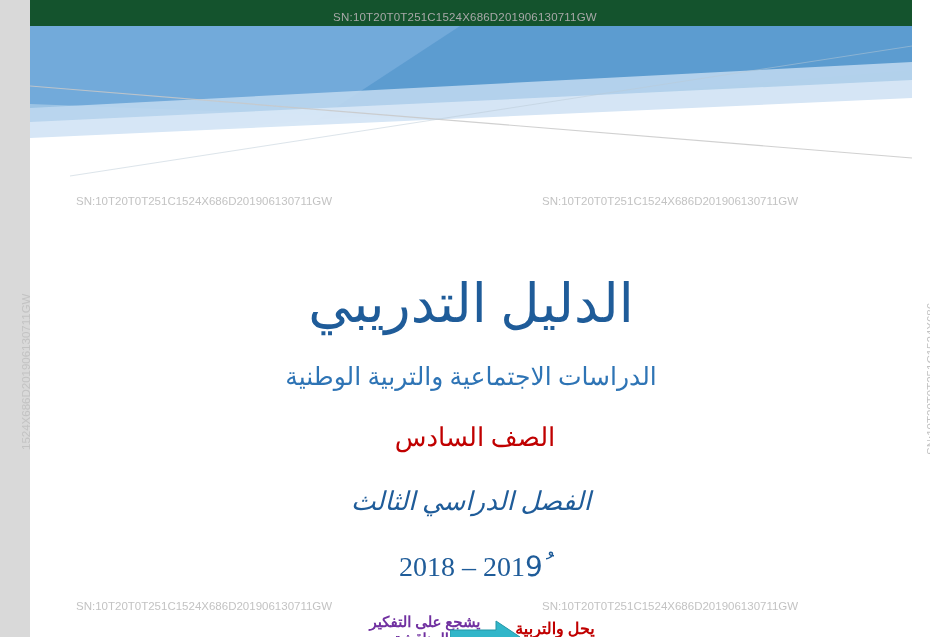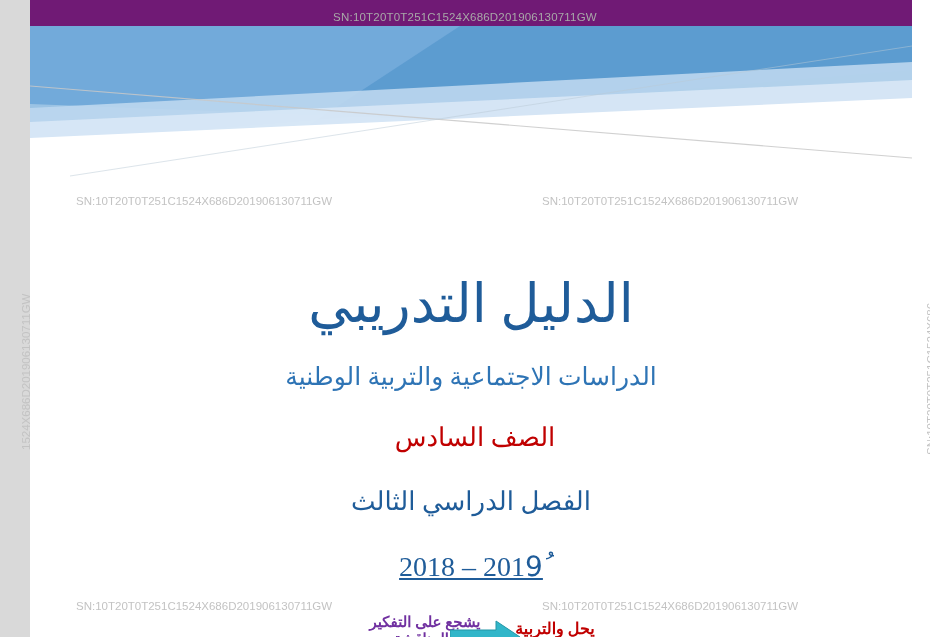--- a/index.html
+++ b/index.html
@@ -12,21 +12,21 @@
     height: 637px;
     overflow: hidden;
     font-family: "Liberation Serif", serif;
     position: relative;
   }
 
   
   .viewer {
     position: absolute;
     inset: 0;
-    background: #701a75;
+    background: #14532d;
   }
 
   
   .gutter-left {
     position: absolute;
     left: 0;
     top: 0;
     width: 30px;
     height: 637px;
     background: #d9d9d9;
@@ -143,29 +143,29 @@
     margin: 0 0 30px 0;
     line-height: 1.3;
     padding-left: 8px;
   }
   .doc-term {
     font-family: "Liberation Serif", serif;
     font-size: 26px;
     color: #1f5c99;
     margin: 0 0 30px 0;
     line-height: 1.3;
+    font-style: italic;
   }
   .doc-year {
     font-family: "Liberation Serif", serif;
     font-size: 28px;
     color: #1f5c99;
     margin: 0;
     line-height: 1.3;
     direction: ltr;
-    text-decoration: underline;
   }
 
   
   .diagram {
     position: absolute;
     left: 0;
     top: 580px;
     width: 882px;
     height: 60px;
     overflow: hidden;

